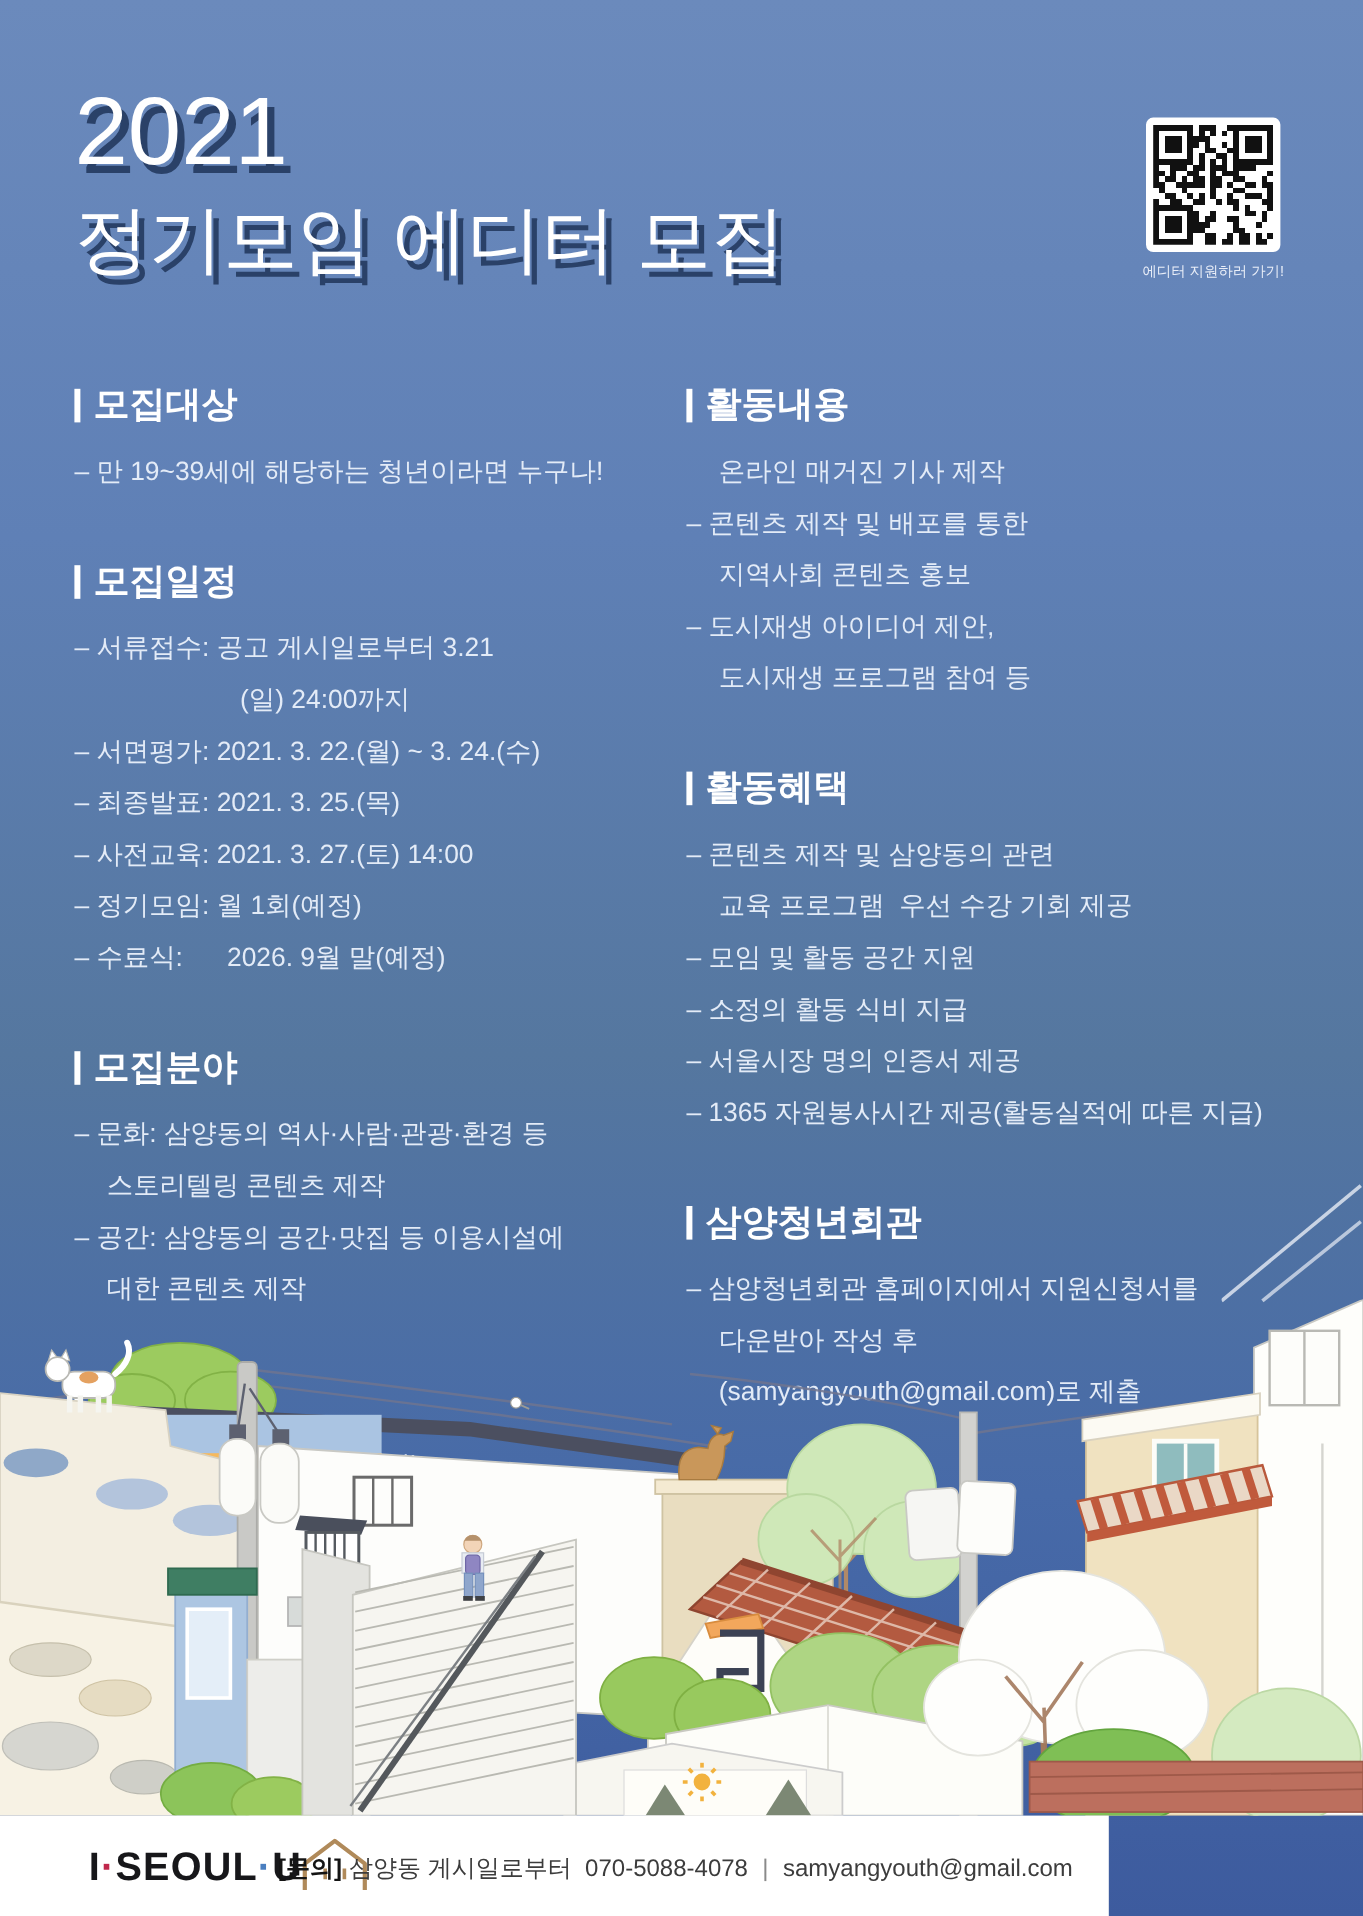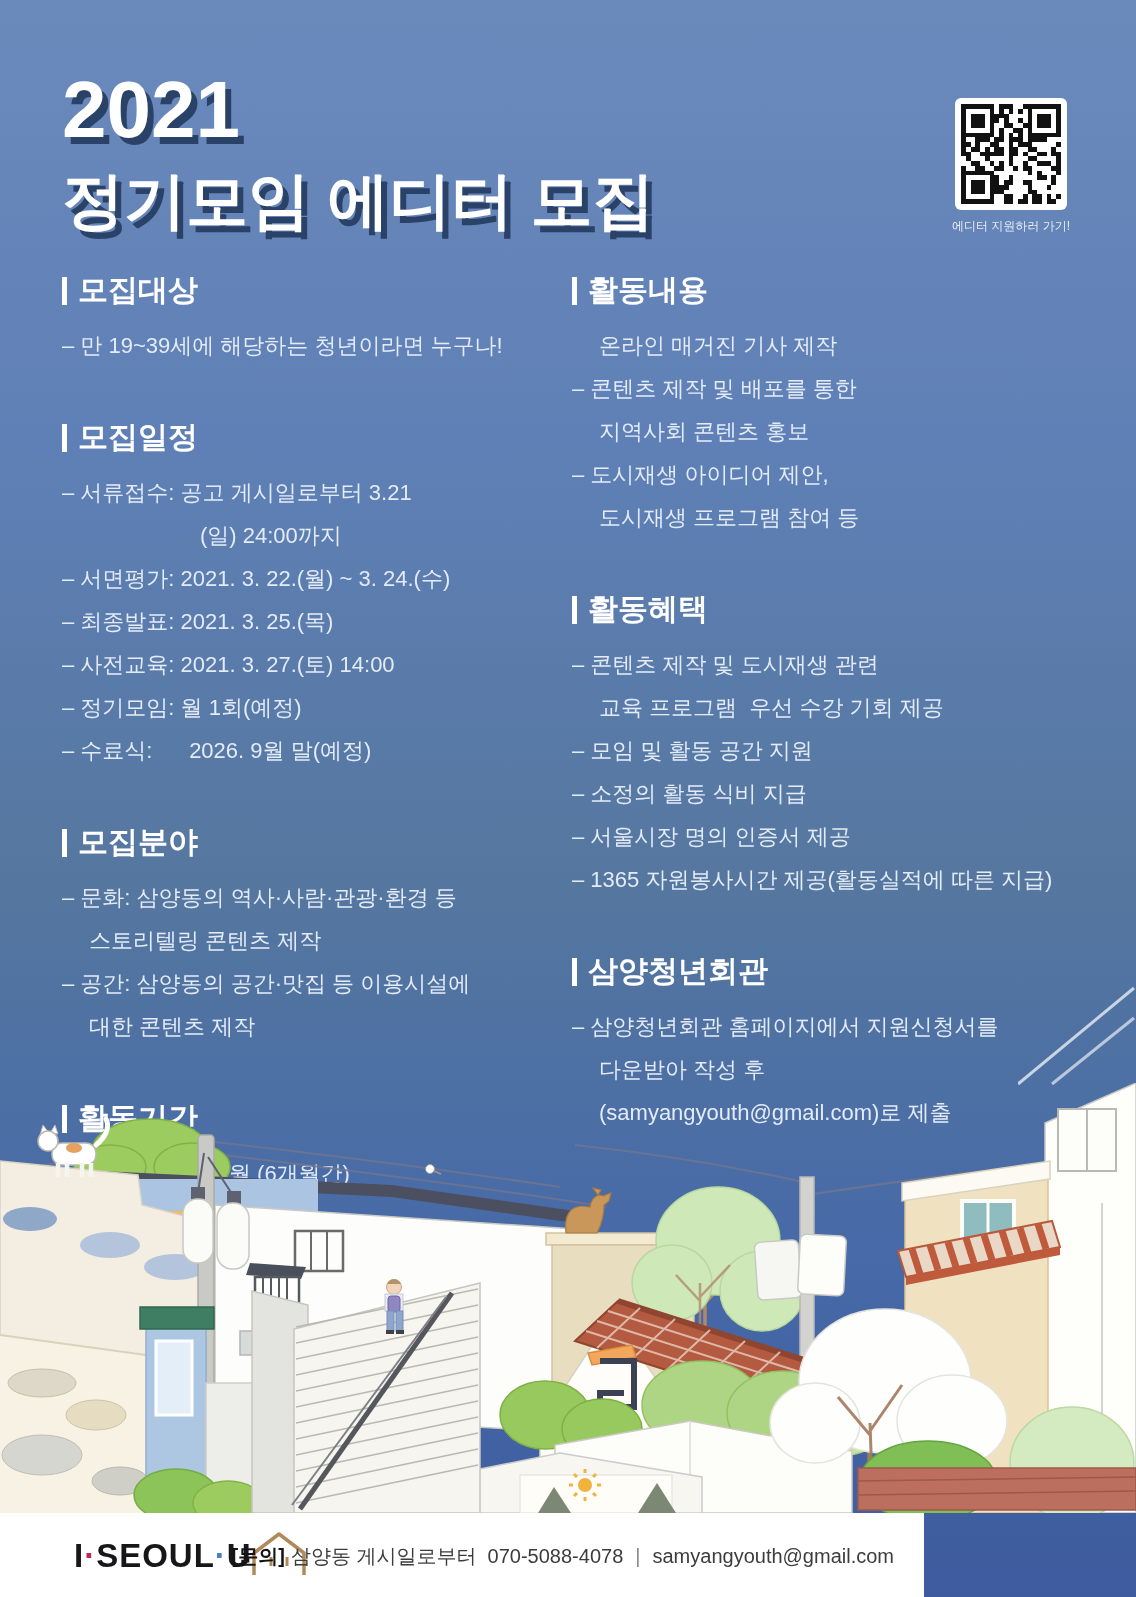--- a/index.html
+++ b/index.html
@@ -2,35 +2,35 @@
 <html><head>
 <meta charset="utf-8">
 <style>
   html,body{margin:0;padding:0;background:#ffffff;}
   .poster{
     position:relative;width:1136px;height:1597px;overflow:hidden;
     background:linear-gradient(180deg,#6b8abc 0%,#5f80b6 28%,#55779f 55%,#476aa8 78%,#3d5b9e 100%);
     font-family:"Liberation Sans","DejaVu Sans",sans-serif;
   }
   
-  .title{position:absolute;left:62px;top:40px;color:#ffffff;font-weight:700;
+  .title{position:absolute;left:62px;top:40px;color:#ffffff;font-weight:400;
          text-shadow:6px 7px 0 #2a4168;letter-spacing:0;}
   .title .t1{display:block;font-size:80px;line-height:98px;}
   .title .t2{display:block;font-size:62px;line-height:84px;}
   
   .qr-box{position:absolute;left:955px;top:98px;width:112px;height:112px;background:#ffffff;
           border-radius:6px;padding:6px;box-sizing:border-box;}
   .qr-box svg{width:100%;height:100%;display:block;}
   .qr-caption{position:absolute;left:930px;top:218px;width:162px;text-align:center;
               color:#e9eef8;font-size:12px;}
   
   .col{position:absolute;top:270px;}
   .col-left{left:62px;width:488px;}
   .col-right{left:572px;width:552px;}
-  .sec{margin-bottom:50px;}
+  .sec{margin-bottom:50px;margin-top:47px;}
   .sec-title{margin:0 0 13px 0;font-size:30px;font-weight:800;color:#ffffff;display:flex;align-items:center;}
   .sec-title .bar{display:inline-block;width:5px;height:28px;background:#ffffff;margin-right:11px;}
   .line{font-size:22px;line-height:43px;color:#e3ebf7;white-space:pre-wrap;}
   .ind1{padding-left:27px;}
   .ind2{padding-left:138px;}
   
   .illus{position:absolute;left:0;top:1083px;width:1136px;height:430px;display:block;}
   .wires-right{position:absolute;left:1018px;top:972px;width:118px;height:114px;}
   
   .footer{position:absolute;left:0;top:1513px;width:924px;height:84px;background:#ffffff;}
@@ -252,21 +252,21 @@
         <div class="line ind0">– 콘텐츠 제작 및 배포를 통한</div>
         <div class="line ind1">지역사회 콘텐츠 홍보</div>
         <div class="line ind0">– 도시재생 아이디어 제안,</div>
         <div class="line ind1">도시재생 프로그램 참여 등</div>
       </section>
       <section class="sec">
         <h2 class="sec-title">
           <span class="bar"></span>
           <span>활동혜택</span>
         </h2>
-        <div class="line ind0">– 콘텐츠 제작 및 도시재생 관련</div>
+        <div class="line ind0">– 콘텐츠 제작 및 삼양동의 관련</div>
         <div class="line ind1">교육 프로그램  우선 수강 기회 제공</div>
         <div class="line ind0">– 모임 및 활동 공간 지원</div>
         <div class="line ind0">– 소정의 활동 식비 지급</div>
         <div class="line ind0">– 서울시장 명의 인증서 제공</div>
         <div class="line ind0">– 1365 자원봉사시간 제공(활동실적에 따른 지급)</div>
       </section>
       <section class="sec">
         <h2 class="sec-title">
           <span class="bar"></span>
           <span>삼양청년회관</span>

